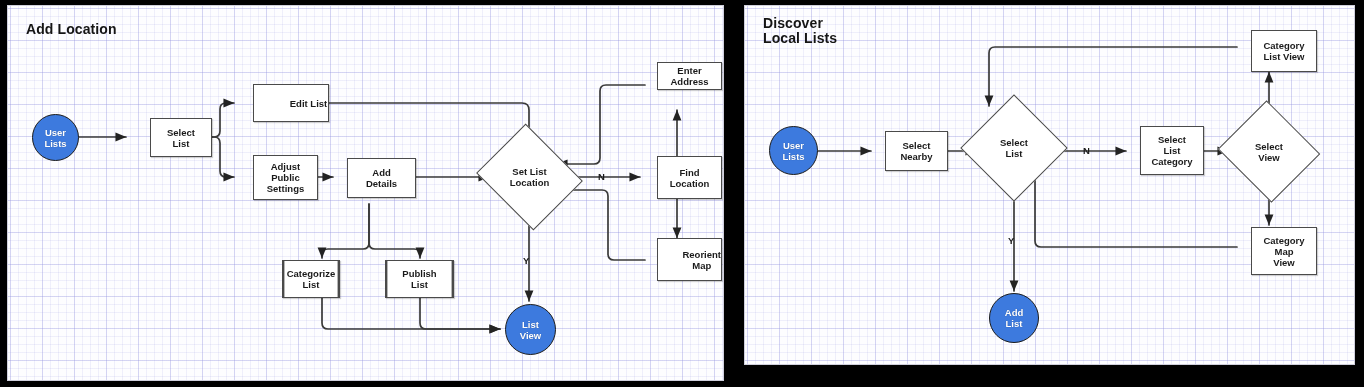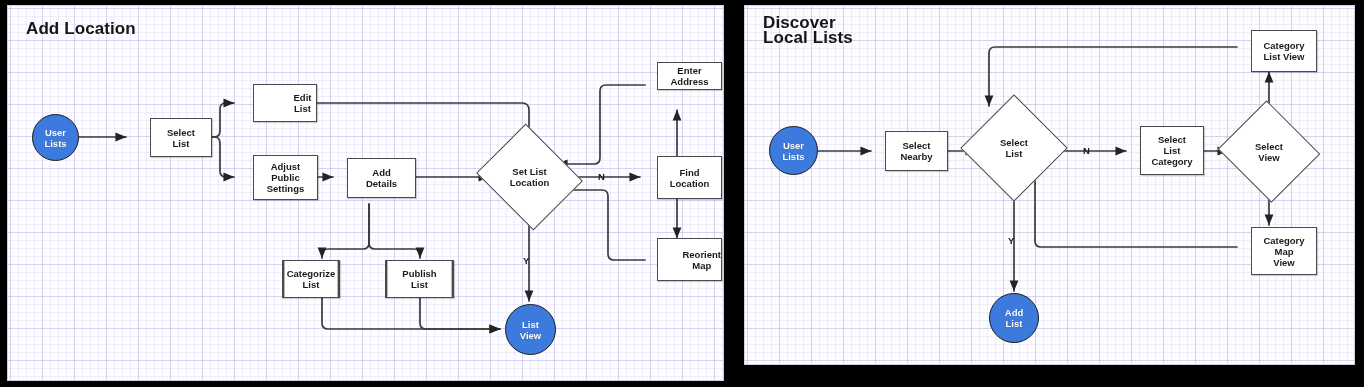--- a/index.html
+++ b/index.html
@@ -30,21 +30,21 @@
     background-size: 32px 32px, 32px 32px, 8px 8px, 8px 8px;
     background-position: 2px 2px, 2px 2px, 2px 2px, 2px 2px;
     box-shadow: 0 0 0 1px #cfcfdc;
     overflow: hidden;
   }
   #panel-add-location { left: 8px;   top: 6px; width: 715px; height: 374px; }
   #panel-discover     { left: 745px; top: 6px; width: 609px; height: 358px; }
 
   .panel-title {
     position: absolute;
-    font-size: 17px;
+    font-size: 14px;
     font-weight: bold;
     color: #151515;
     line-height: 14.5px;
     white-space: pre-line;
     letter-spacing: 0.1px;
   }
 
   svg.edges {
     position: absolute;
     left: 0; top: 0;
@@ -163,21 +163,21 @@
     <div class="node terminal" style="left:24px; top:108px; width:47px; height:47px;">
       <span>User
 Lists</span>
     </div>
 
     <div class="node proc" style="left:130px; top:112px; width:62px; height:39px;">
       <span>Select
 List</span>
     </div>
 
-    <div class="node proc" style="left:233px; top:78px; width:64px; height:38px;padding-left:35px;">
+    <div class="node proc" style="left:233px; top:78px; width:76px; height:38px;padding-left:35px;">
       <span>Edit List</span>
     </div>
 
     <div class="node proc" style="left:233px; top:149px; width:65px; height:45px;align-items:center;">
       <span>Adjust
 Public
 Settings</span>
     </div>
 
     <div class="node proc" style="left:327px; top:152px; width:69px; height:40px;">

